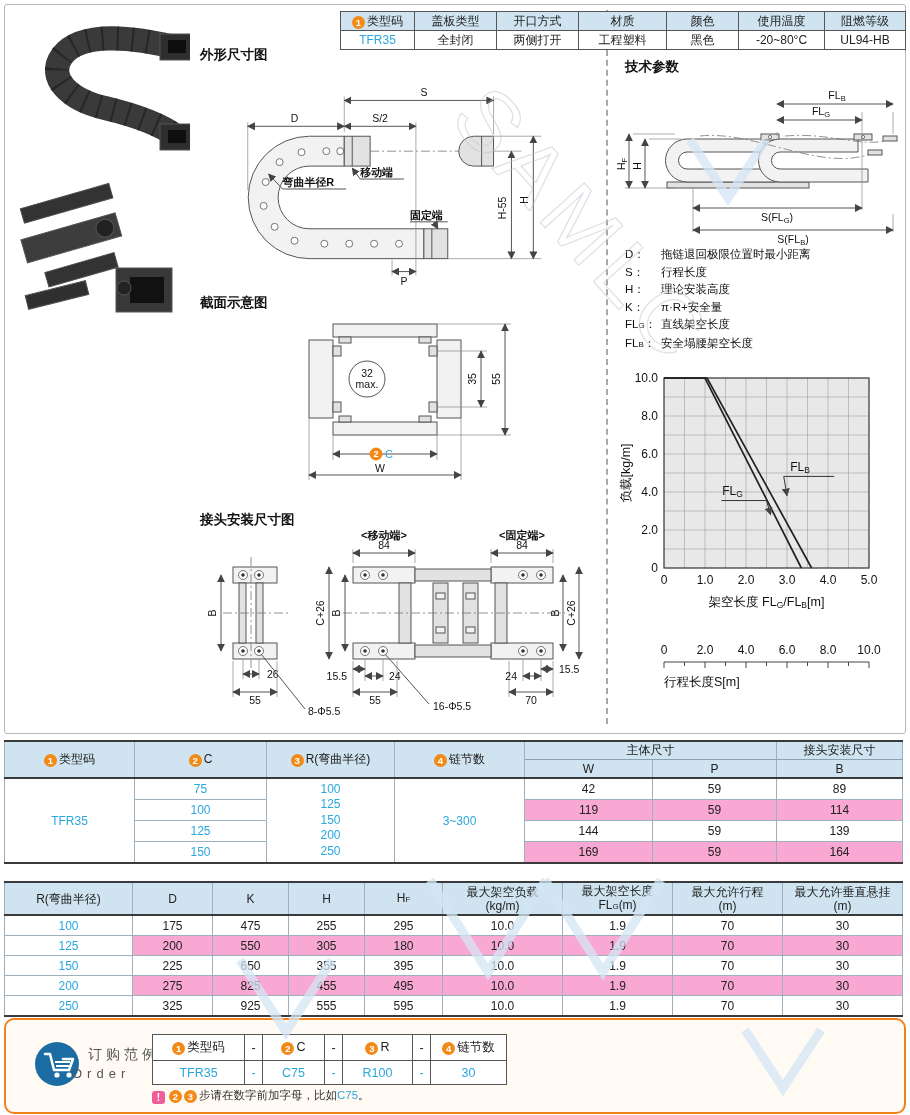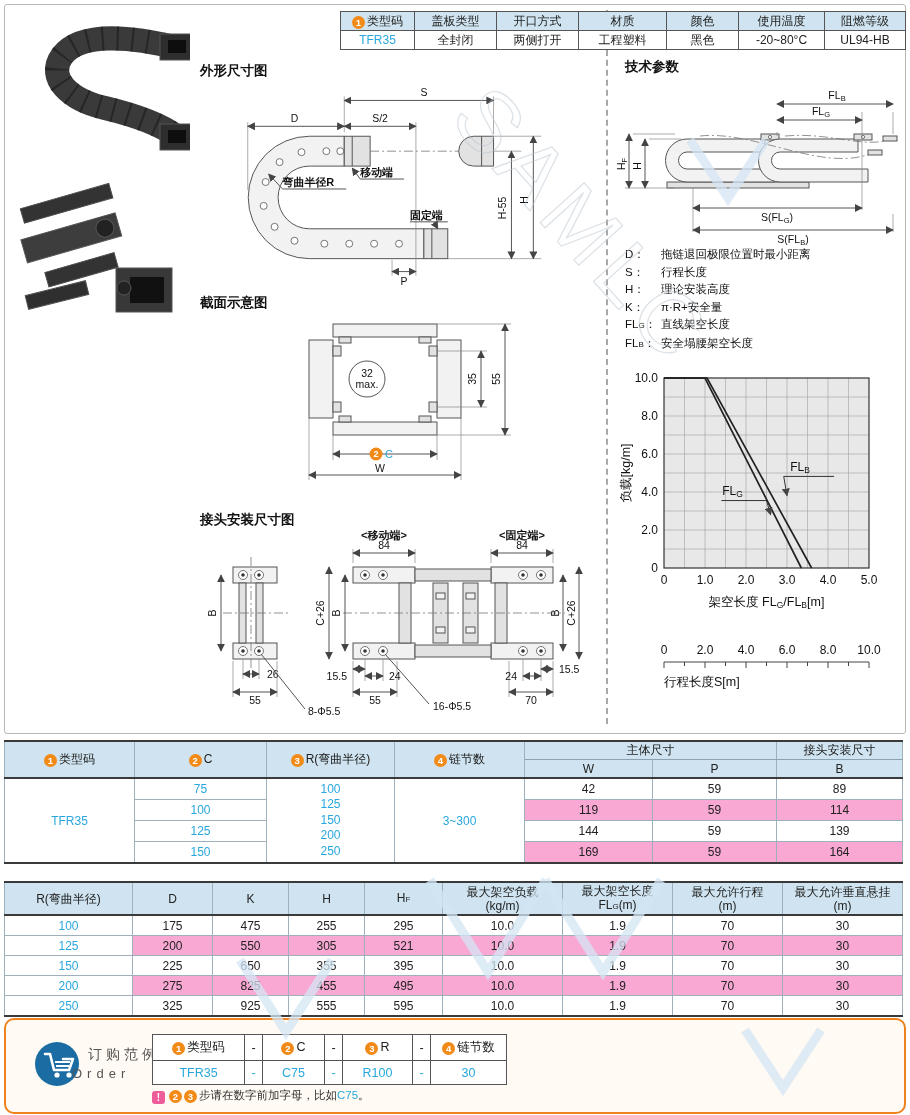--- a/index.html
+++ b/index.html
@@ -119,21 +119,21 @@
           <td>全封闭</td>
           <td>两侧打开</td>
           <td>工程塑料</td>
           <td>黑色</td>
           <td>-20~80°C</td>
           <td>UL94-HB</td>
         </tr>
       </tbody>
   </table>
 
-  <div class="abs sec-title" style="left:200px;top:62px">外形尺寸图</div>
+  <div class="abs sec-title" style="left:200px;top:46px">外形尺寸图</div>
   <div class="abs sec-title" style="left:625px;top:58px">技术参数</div>
   <div class="abs sec-title" style="left:200px;top:294px">截面示意图</div>
   <div class="abs sec-title" style="left:200px;top:511px">接头安装尺寸图</div>
 
   <svg class="abs" style="left:195px;top:86px" width="408" height="202" viewBox="0 0 410 202">
     <path class="part" d="M150,50 H115 A61.5,61.5 0 0 0 115,173 H230 L230,143 H115 A31.5,31.5 0 0 1 115,80 H150 Z"></path>
     <circle class="pin" cx="132" cy="65" r="3.5"></circle>
       <circle class="pin" cx="146" cy="65" r="3.5"></circle>
     <circle class="pin" cx="107" cy="66" r="3.5"></circle>
       <circle class="pin" cx="85" cy="76" r="3.5"></circle>
@@ -572,21 +572,21 @@
           <td>10.0</td>
           <td>1.9</td>
           <td>70</td>
           <td>30</td>
         </tr>
         <tr>
           <td class="link">125</td>
           <td class="alt">200</td>
           <td class="alt">550</td>
           <td class="alt">305</td>
-          <td class="alt">521</td>
+          <td class="alt">180</td>
           <td class="alt">10.0</td>
           <td class="alt">1.9</td>
           <td class="alt">70</td>
           <td class="alt">30</td>
         </tr>
         <tr>
           <td class="link">150</td>
           <td>225</td>
           <td>650</td>
           <td>355</td>

